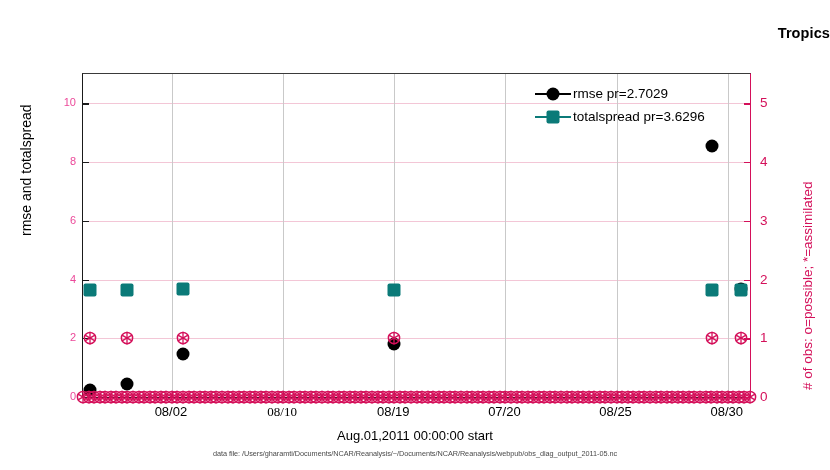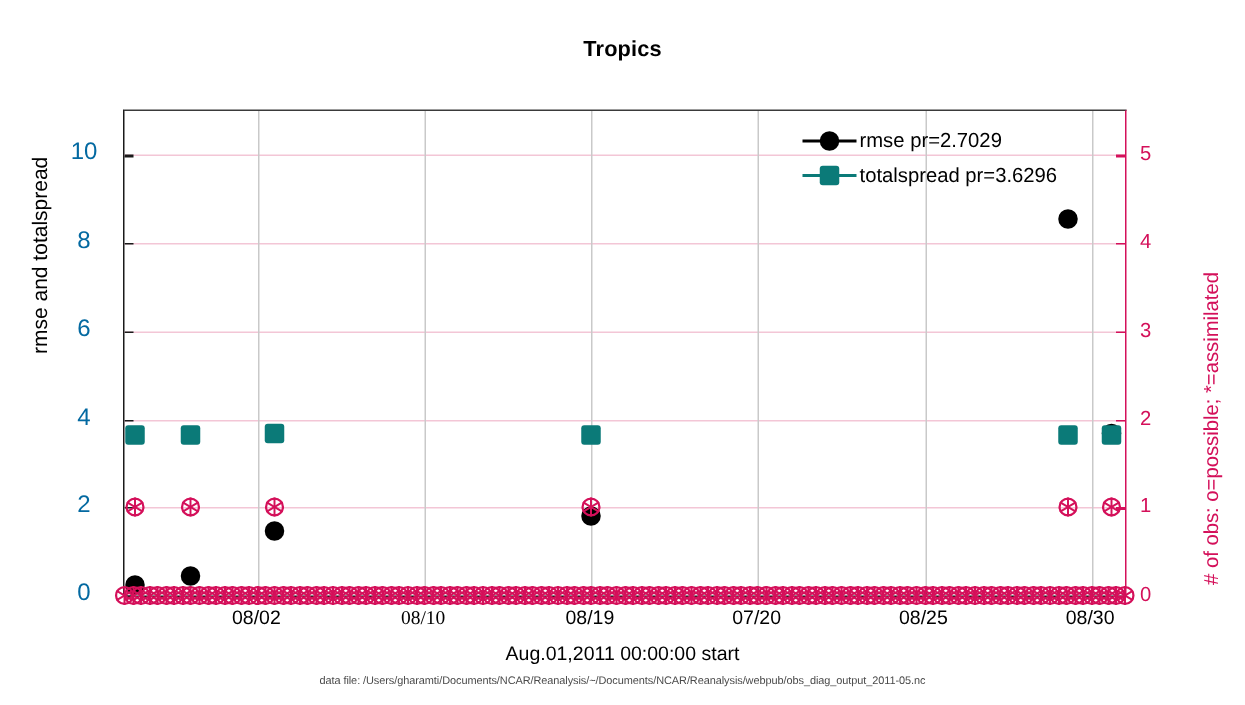--- a/index.html
+++ b/index.html
@@ -21,21 +21,21 @@
     width: 830px;
     height: 470px;
   }
 
   
   .title-block {
     position: absolute;
     left: 0;
     top: 24px;
     width: 830px;
-    text-align: center;
+    text-align: right;
     pointer-events: none;
   }
   .title-main {
     font-size: 14.5px;
     font-weight: bold;
     letter-spacing: 0.1px;
     line-height: 19px;
   }
   .title-sub {
     font-size: 14.5px;
@@ -92,23 +92,23 @@
     position: absolute;
     bottom: 0px;
     width: 1px;
     height: 5px;
     background: #555555;
   }
 
   
   .ylabel-left {
     position: absolute;
-    font-size: 16px;
-    color: #0369a1;
-    text-align: center;
+    font-size: 11px;
+    color: #ec4899;
+    text-align: right;
     width: 40px;
     transform: translateY(-50%);
   }
   .ylabel-right {
     position: absolute;
     font-size: 13.5px;
     color: #d4105a;
     text-align: left;
     width: 40px;
     transform: translateY(-50%);

